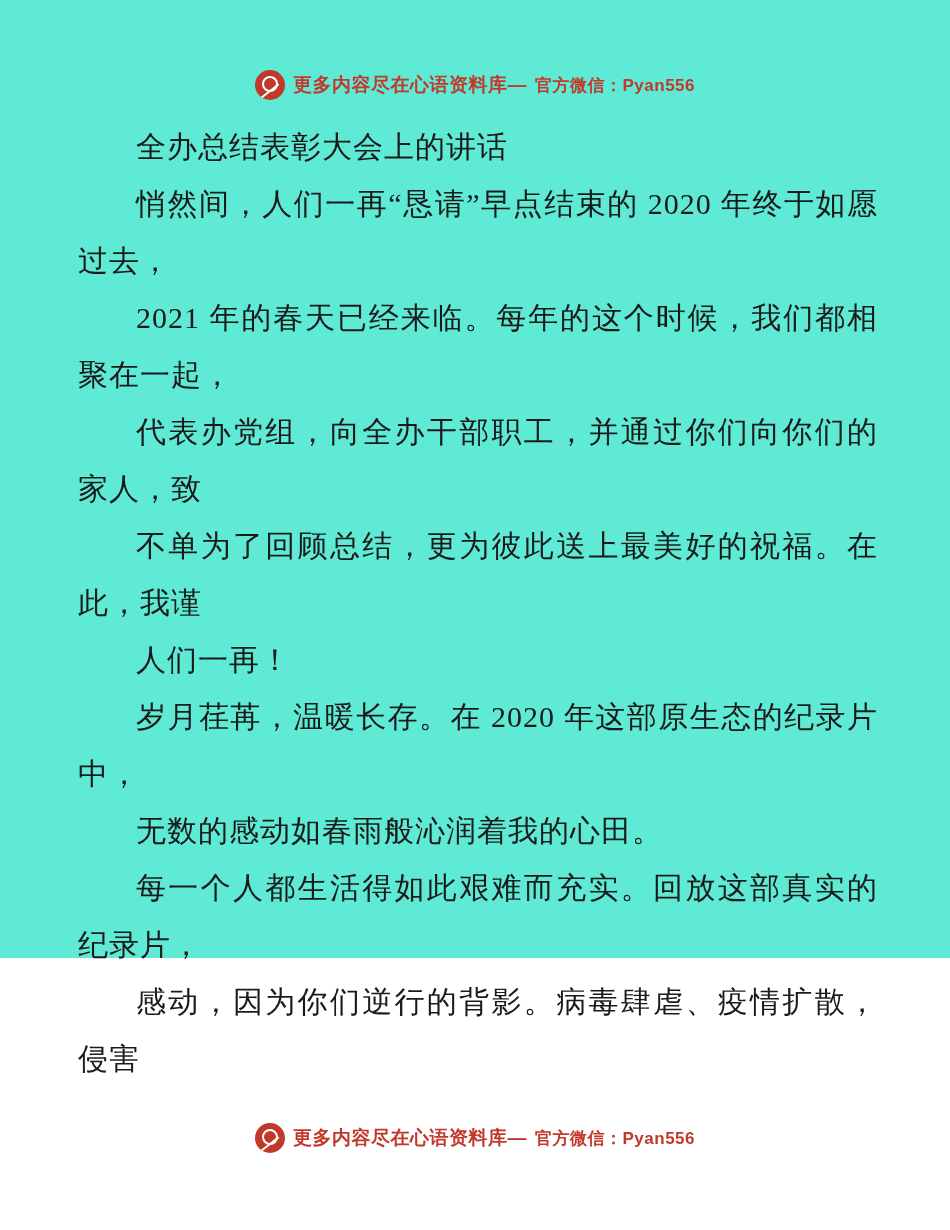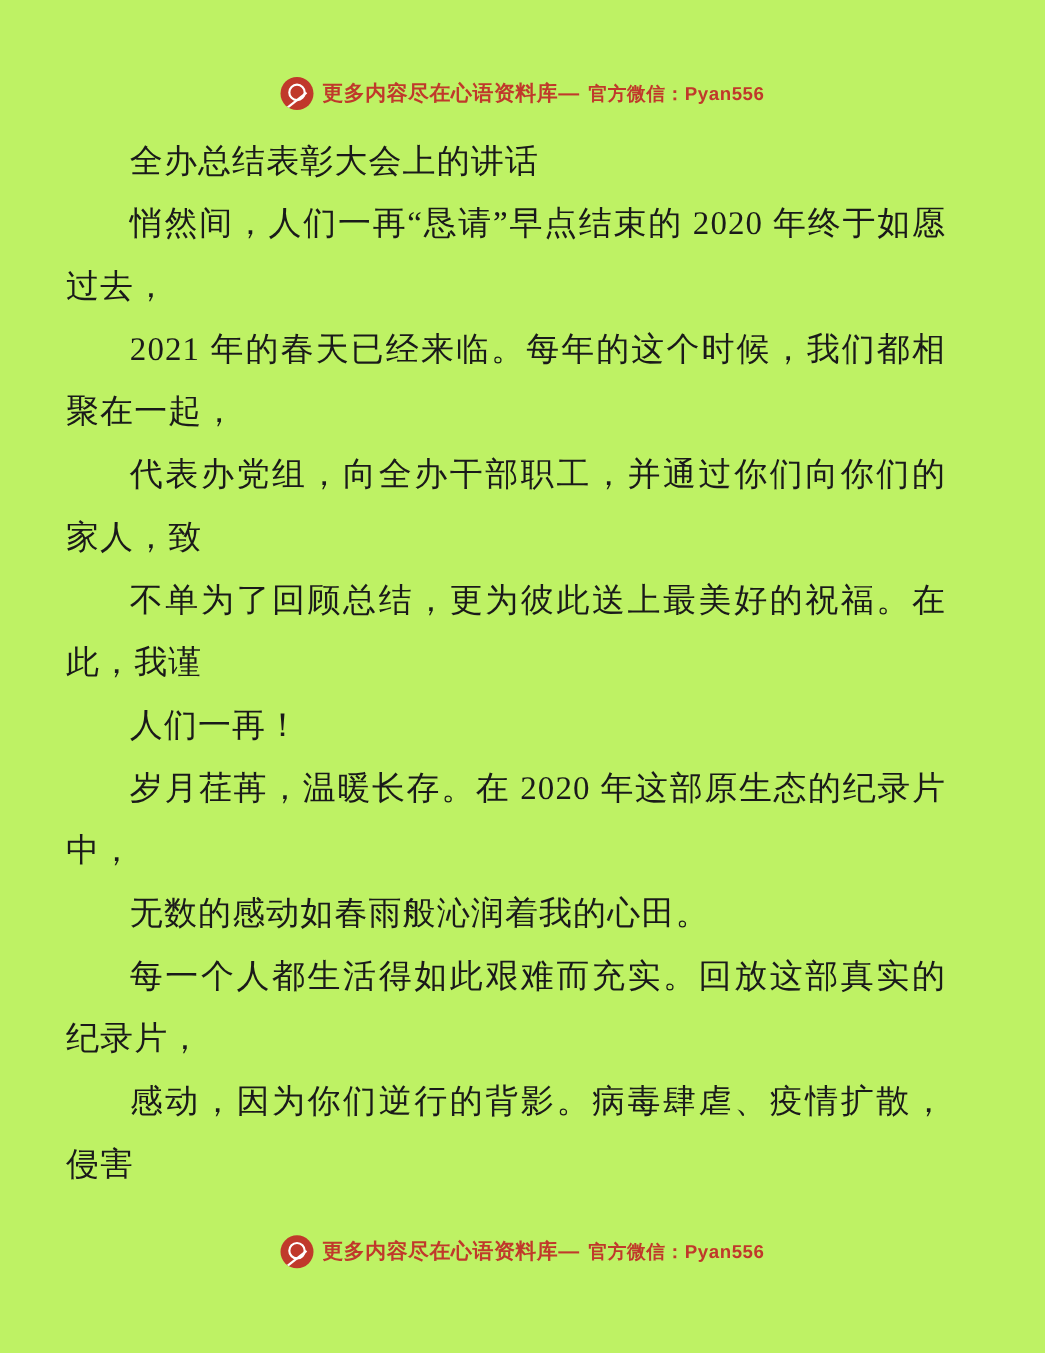--- a/index.html
+++ b/index.html
@@ -11,24 +11,24 @@
     width: 950px;
     height: 1230px;
     background: #ffffff;
     font-family: "Liberation Serif", "DejaVu Serif", serif;
     overflow: hidden;
   }
 
   .page {
     position: relative;
     width: 950px;
-    height: 1230px;
+    height: 958px;
     box-sizing: border-box;
     padding: 0;
-    background: #bef264;
+    background: #5eead4;
   }
 
   
   .watermark {
     position: absolute;
     left: 0;
     width: 950px;
     display: flex;
     align-items: center;
     justify-content: center;
@@ -80,21 +80,21 @@
     font-size: 17px;
     font-weight: bold;
     color: #c0392b;
     letter-spacing: 0.5px;
   }
 
   
   .doc-body {
     position: absolute;
     top: 118px;
-    left: 60px;
+    left: 78px;
     width: 800px;
   }
   .para {
     font-family: "Liberation Serif", "DejaVu Serif", serif;
     font-size: 30px;
     line-height: 57px;
     color: #1a1a1a;
     text-indent: 58px;
     margin: 0;
     letter-spacing: 1px;

